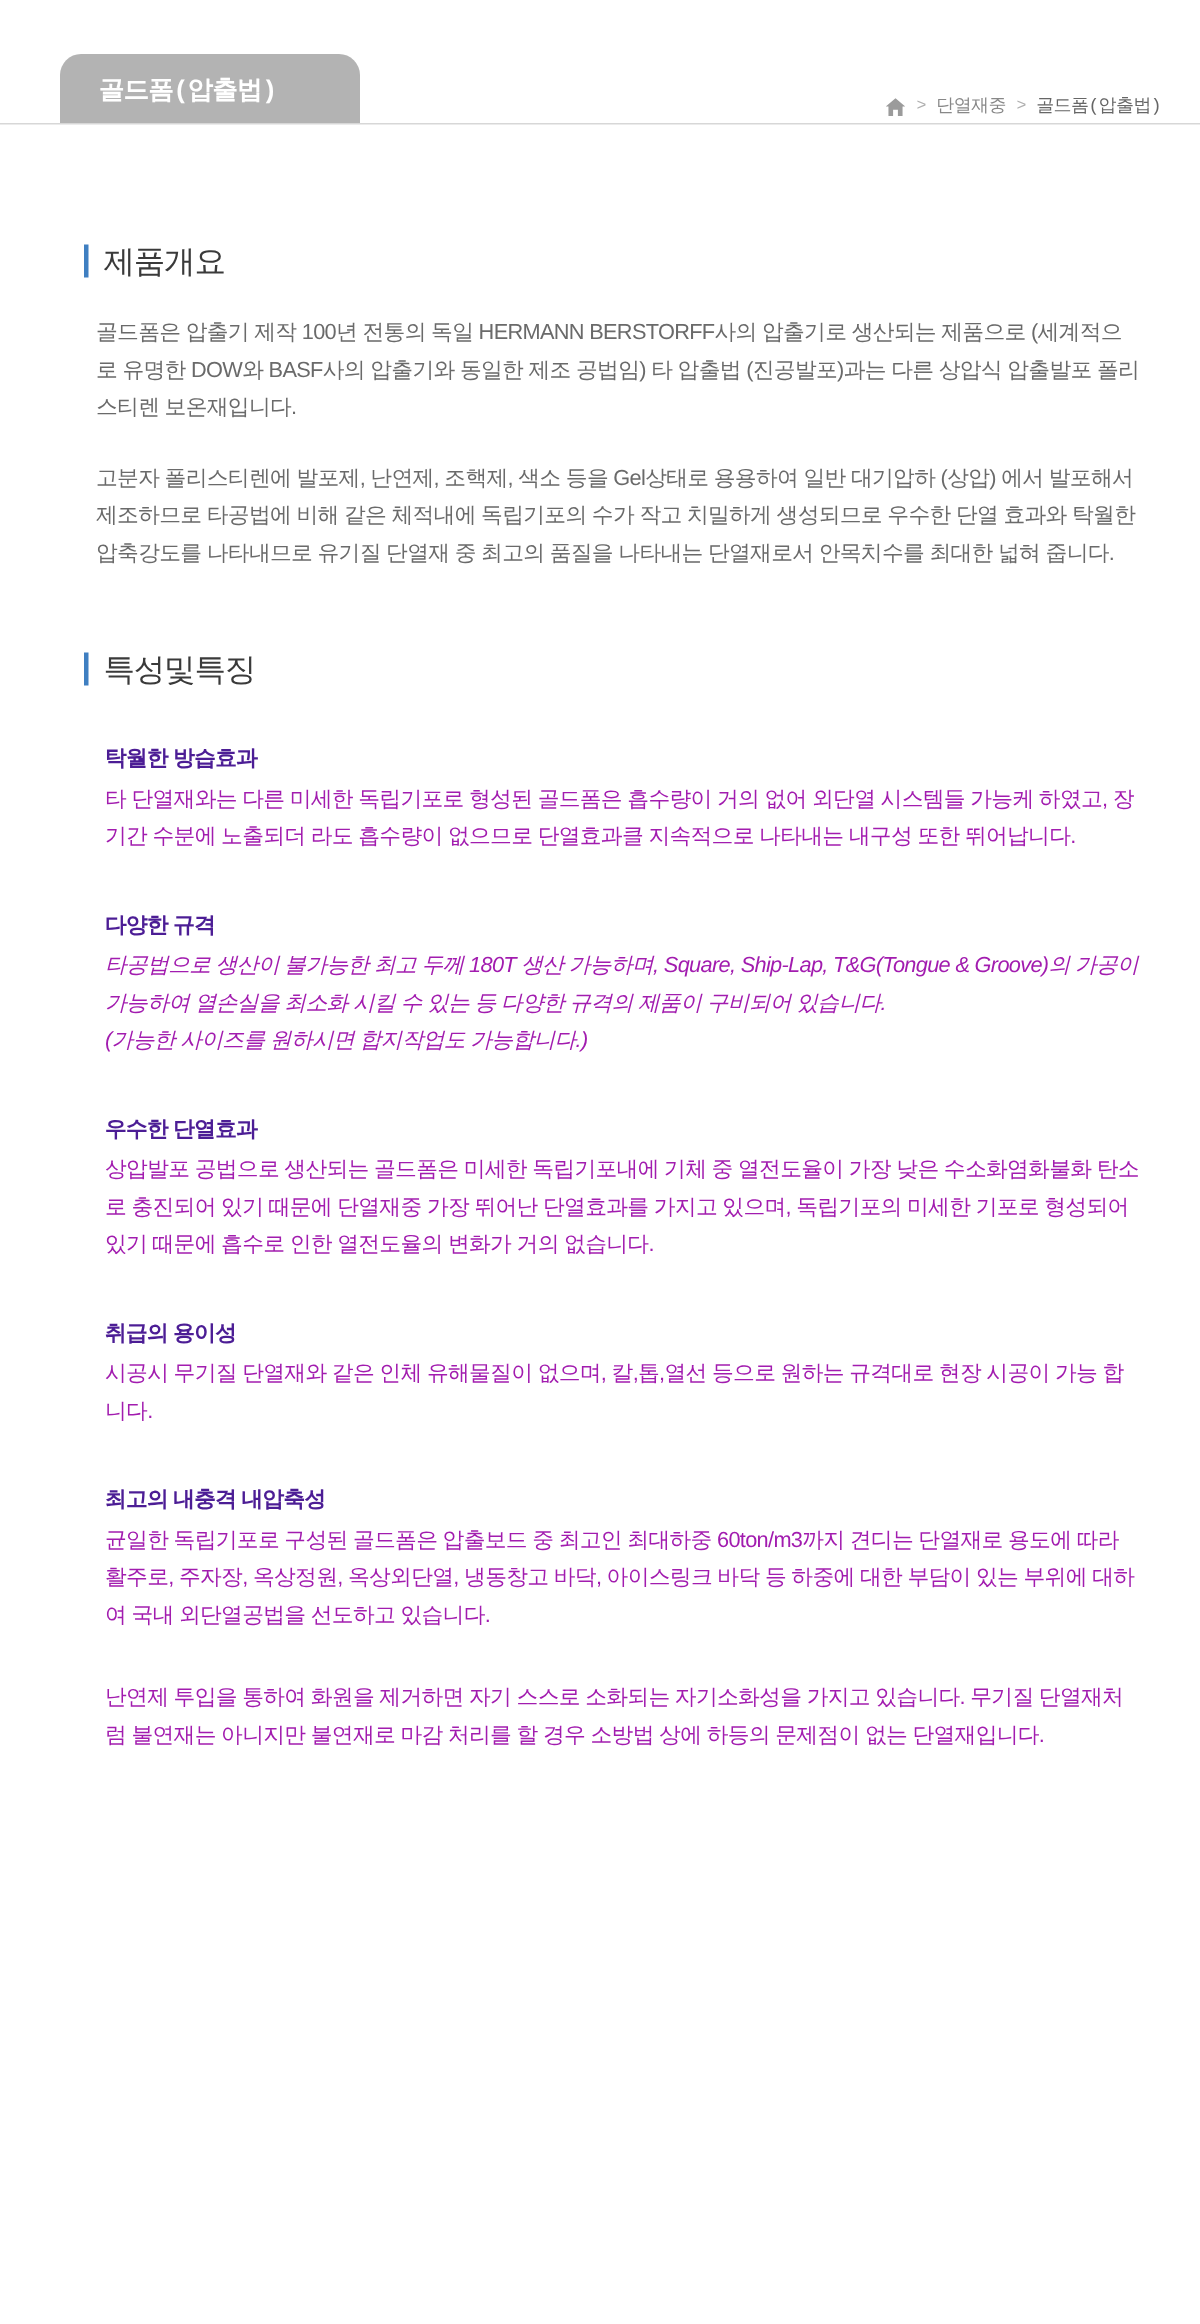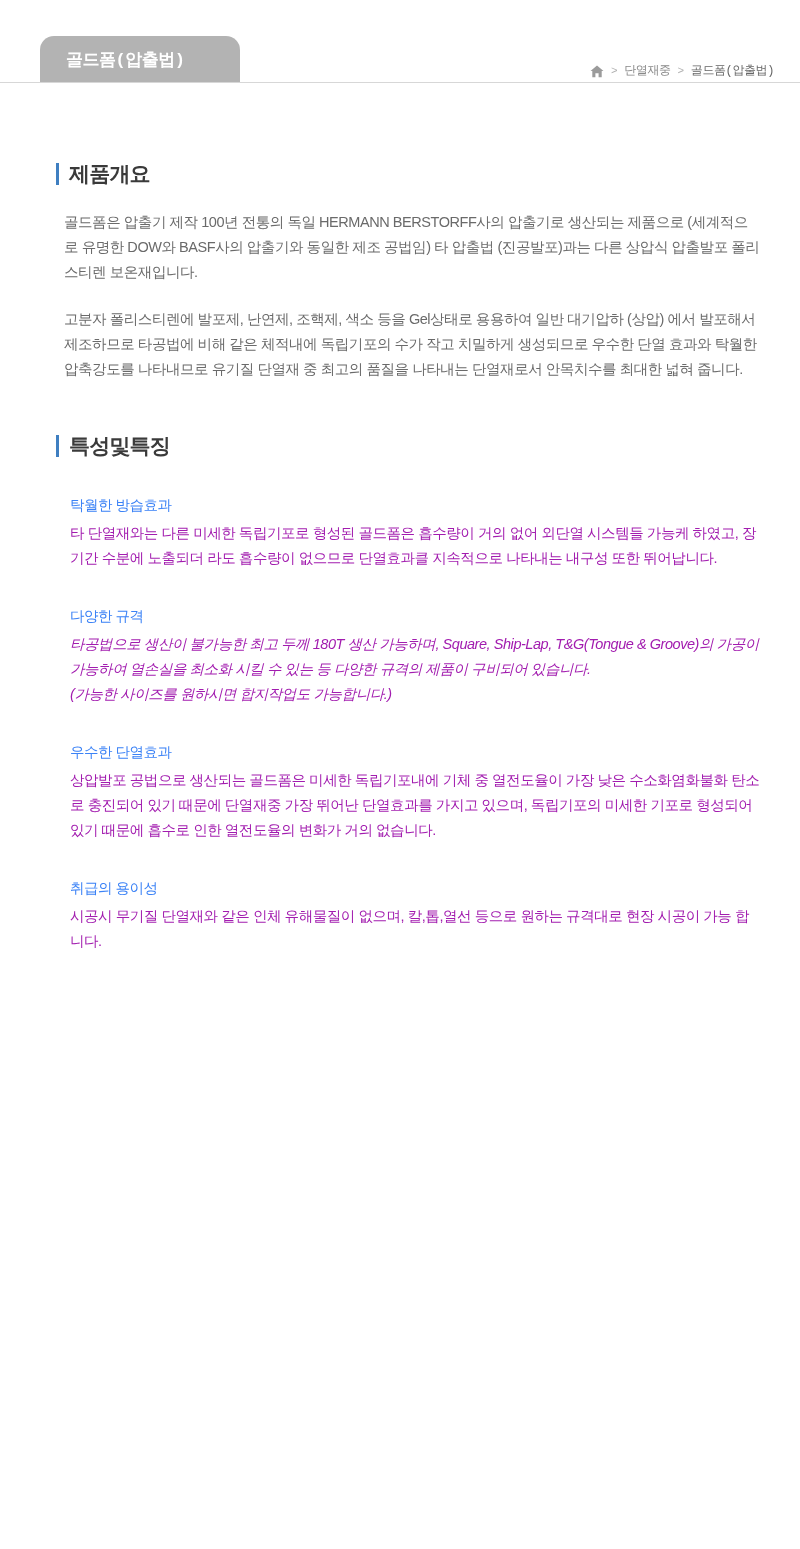--- a/index.html
+++ b/index.html
@@ -80,41 +80,41 @@
   .section-heading .bar {
     width: 3px;
     height: 22px;
     background: #3f7fc1;
     margin-right: 10px;
   }
   .section-heading .heading-text {
     font-size: 21px;
     color: #3a3a3a;
     letter-spacing: -0.8px;
-    font-weight: bold;
+    font-weight: normal;
   }
 
   .para {
     font-size: 14.5px;
     line-height: 25px;
     color: #6a6a6a;
     letter-spacing: -0.45px;
     margin: 12px 0 22px 24px;
     max-width: 730px;
   }
   .para:last-child { margin-bottom: 0; }
 
   .feature-block {
     margin: 0 0 30px 30px;
     max-width: 728px;
   }
   .feature-title {
     font-size: 14.5px;
-    font-weight: normal;
-    color: #3b82f6;
+    font-weight: bold;
+    color: #4c1d95;
     letter-spacing: -0.5px;
     margin-bottom: 6px;
     margin-top: 36px;
   }
   .feature-body {
     font-size: 14.5px;
     line-height: 25px;
     color: #a21caf;
     letter-spacing: -0.45px;
   }
@@ -174,18 +174,23 @@
     <div class="feature-block">
       <div class="feature-title">우수한 단열효과</div>
       <div class="feature-body">상압발포 공법으로 생산되는 골드폼은 미세한 독립기포내에 기체 중 열전도율이 가장 낮은 수소화염화불화 탄소로 충진되어 있기 때문에 단열재중 가장 뛰어난 단열효과를 가지고 있으며, 독립기포의 미세한 기포로 형성되어 있기 때문에 흡수로 인한 열전도율의 변화가 거의 없습니다.</div>
     </div>
 
     <div class="feature-block">
       <div class="feature-title">취급의 용이성</div>
       <div class="feature-body">시공시 무기질 단열재와 같은 인체 유해물질이 없으며, 칼,톱,열선 등으로 원하는 규격대로 현장 시공이 가능 합니다.</div>
     </div>
 
+    <div class="feature-block">
+      <div class="feature-title">최고의 내충격 내압축성</div>
+      <div class="feature-body">균일한 독립기포로 구성된 골드폼은 압출보드 중 최고인 최대하중 60ton/m3까지 견디는 단열재로 용도에 따라 활주로, 주자장, 옥상정원, 옥상외단열, 냉동창고 바닥, 아이스링크 바닥 등 하중에 대한 부담이 있는 부위에 대하여 국내 외단열공법을 선도하고 있습니다.</div>
+    </div>
 
     <div class="feature-block">
+      <div class="feature-body">난연제 투입을 통하여 화원을 제거하면 자기 스스로 소화되는 자기소화성을 가지고 있습니다. 무기질 단열재처럼 불연재는 아니지만 불연재로 마감 처리를 할 경우 소방법 상에 하등의 문제점이 없는 단열재입니다.</div>
     </div>
 
   </div>
 </div>
 
 </body></html>

